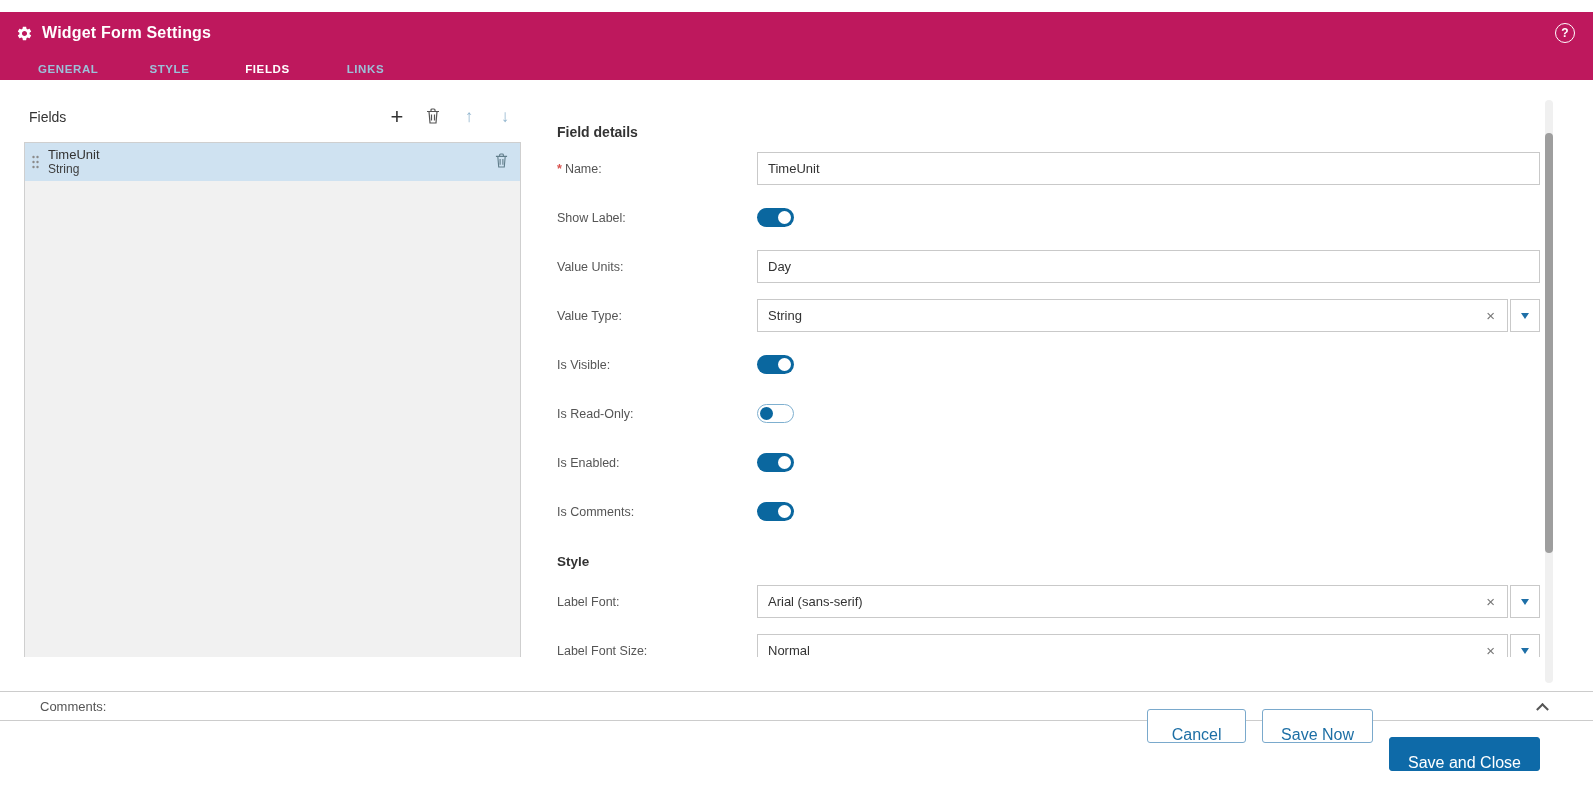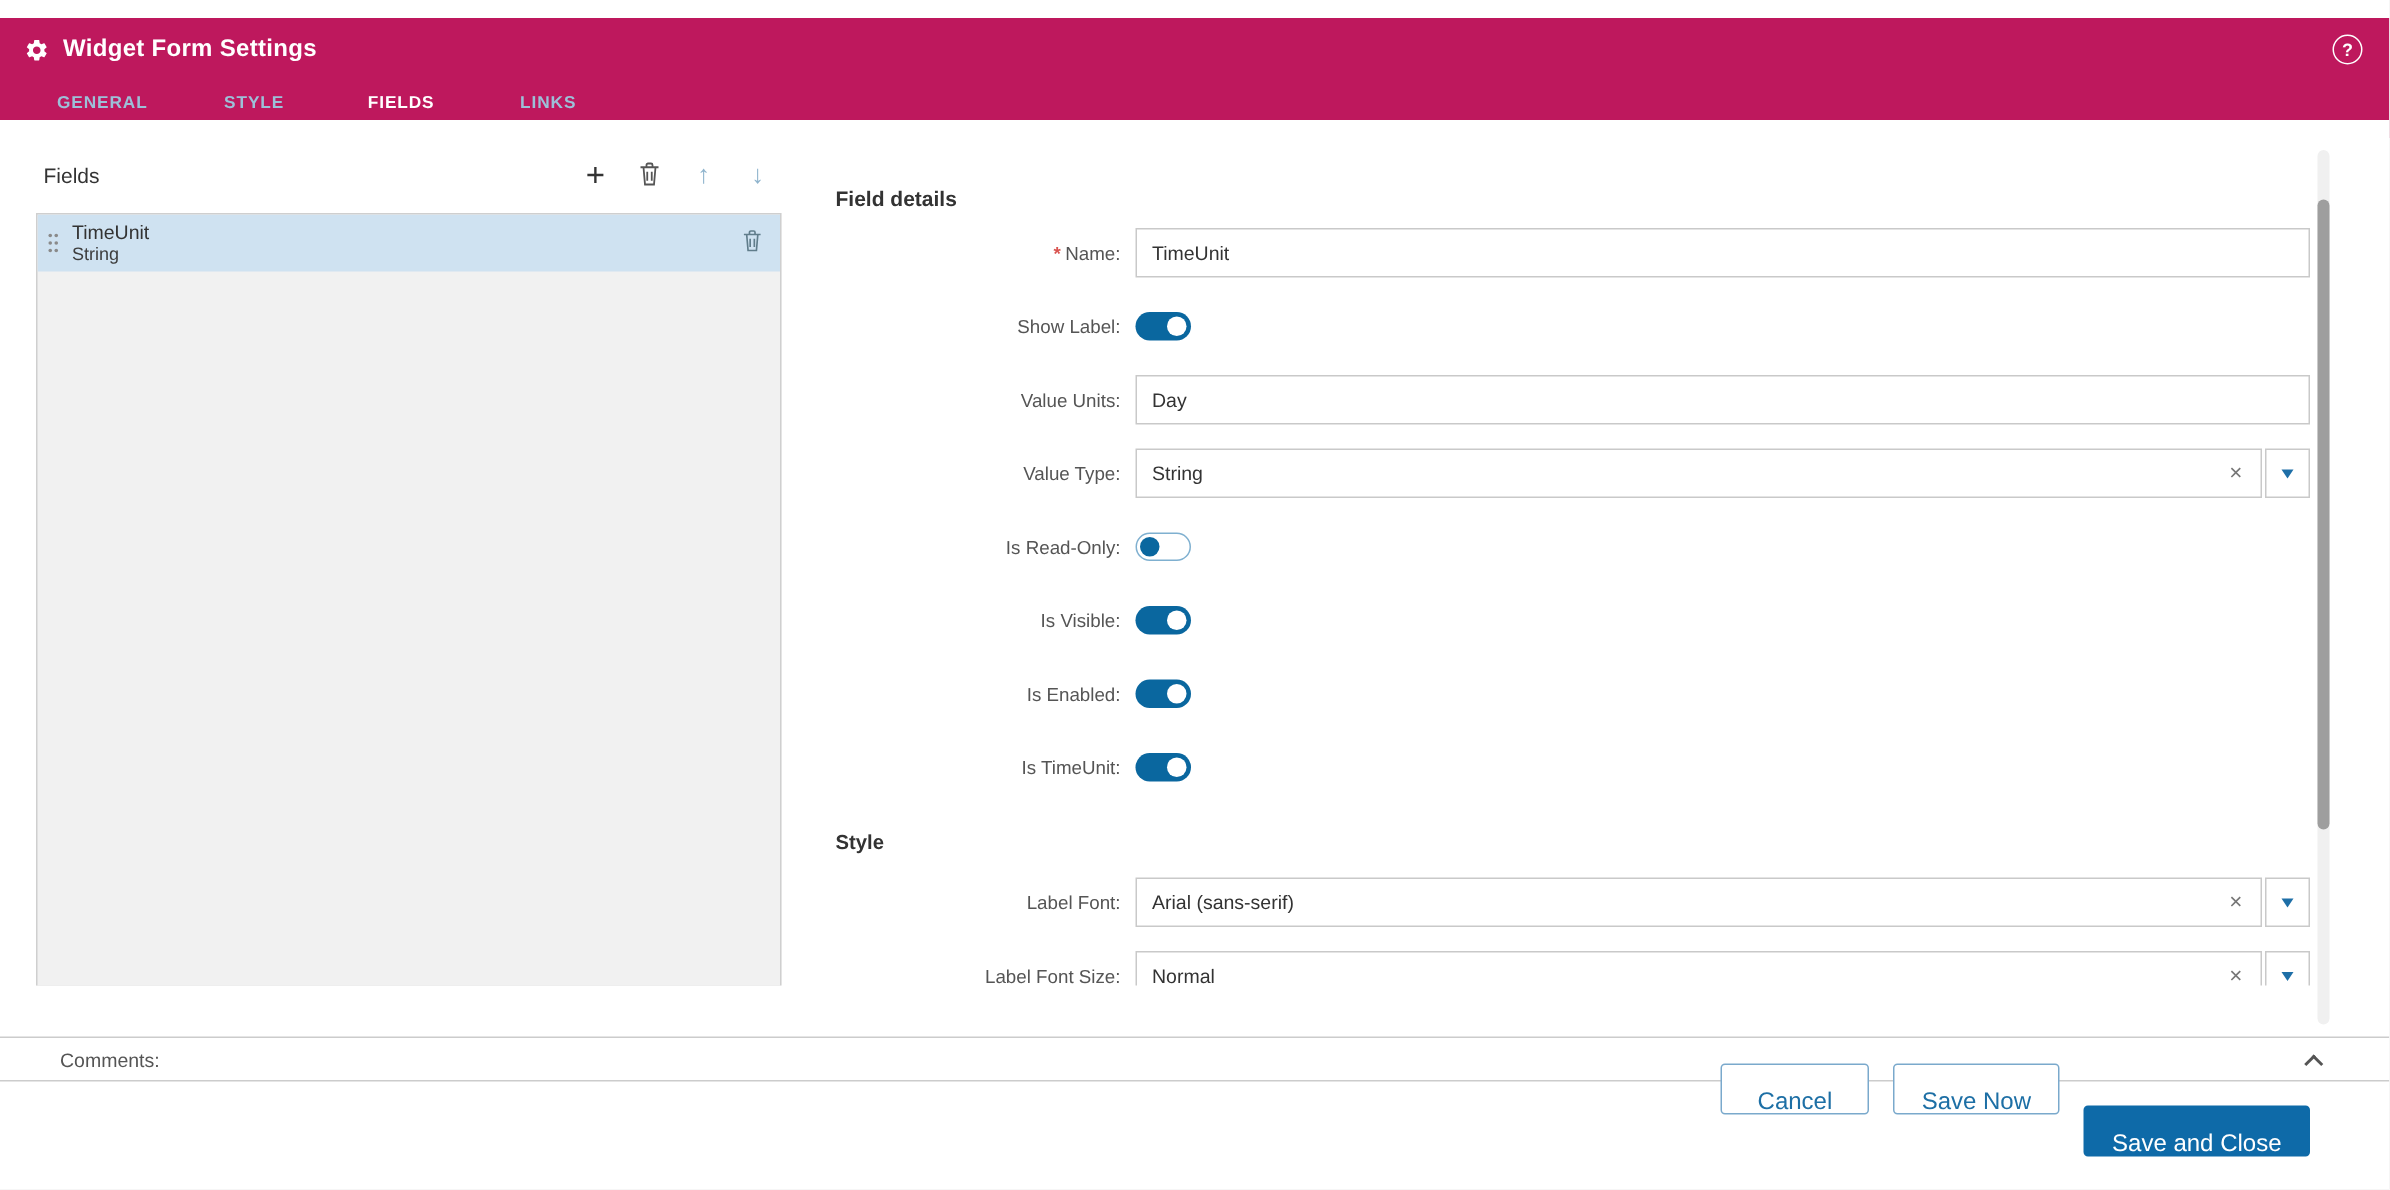--- a/index.html
+++ b/index.html
@@ -36,21 +36,21 @@
   .field-text { display: flex; flex-direction: column; line-height: 15px; }
   .field-name { font-size: 13px; color: #333; }
   .field-type { font-size: 12px; color: #3d3d3d; }
   .item-delete { margin-left: auto; cursor: pointer; display: flex; background: none; border: none; }
 
   
   .details { position: absolute; left: 557px; top: 0; width: 983px; margin-top: 12px; }
   .details-title { margin-top: 32px; font-size: 14px; color: #333; }
   .form { margin-top: 4px; }
   .form-row { display: flex; align-items: center; min-height: 49px; }
-  .form-label { width: 200px; text-align: right; font-size: 12.5px; color: #555; padding-right: 10px; flex: none; }
+  .form-label { width: 200px; font-size: 12.5px; color: #555; padding-right: 10px; flex: none; }
   .req { color: #d9534f; margin-right: 3px; font-weight: 700; }
   .form-control { flex: 1; display: flex; align-items: center; }
   .text-input { width: 100%; height: 33px; border: 1px solid #c9c9c9; background: #fff;
     font-family: "Liberation Sans", sans-serif; font-size: 13px; color: #333; padding: 0 10px; outline: none; }
   .combo { gap: 2px; }
   .combo-box { flex: 1; height: 33px; border: 1px solid #c9c9c9; background: #fff; display: flex;
     align-items: center; padding: 0 8px 0 10px; cursor: text; }
   .combo-value { font-size: 13px; color: #333; flex: 1; }
   .clear-btn { color: #777; font-size: 15px; cursor: pointer; padding: 0 4px; background: none; border: none; }
   .caret-btn { width: 30px; height: 33px; border: 1px solid #c9c9c9; background: #fff; display: flex;
@@ -185,48 +185,48 @@
               <span class="combo-value">String</span>
               <button class="clear-btn">×</button>
             </div>
             <button class="caret-btn">
                 <span class="caret"></span>
               </button>
           </div>
         </div>
 
         <div class="form-row">
+          <label class="form-label">Is Visible:</label>
+          <div class="form-control">
+            <div class="toggle on">
+                <div class="knob"></div>
+              </div>
+          </div>
+        </div>
+
+        <div class="form-row">
           <label class="form-label">Is Read-Only:</label>
           <div class="form-control">
             <div class="toggle off">
                 <div class="knob"></div>
               </div>
           </div>
         </div>
 
         <div class="form-row">
-          <label class="form-label">Is Visible:</label>
-          <div class="form-control">
-            <div class="toggle on">
-                <div class="knob"></div>
-              </div>
-          </div>
-        </div>
-
-        <div class="form-row">
           <label class="form-label">Is Enabled:</label>
           <div class="form-control">
             <div class="toggle on">
                 <div class="knob"></div>
               </div>
           </div>
         </div>
 
         <div class="form-row">
-          <label class="form-label">Is TimeUnit:</label>
+          <label class="form-label">Is Comments:</label>
           <div class="form-control">
             <div class="toggle on">
                 <div class="knob"></div>
               </div>
           </div>
         </div>
 
         <h3 class="style-heading">Style</h3>
 
         <div class="form-row">

